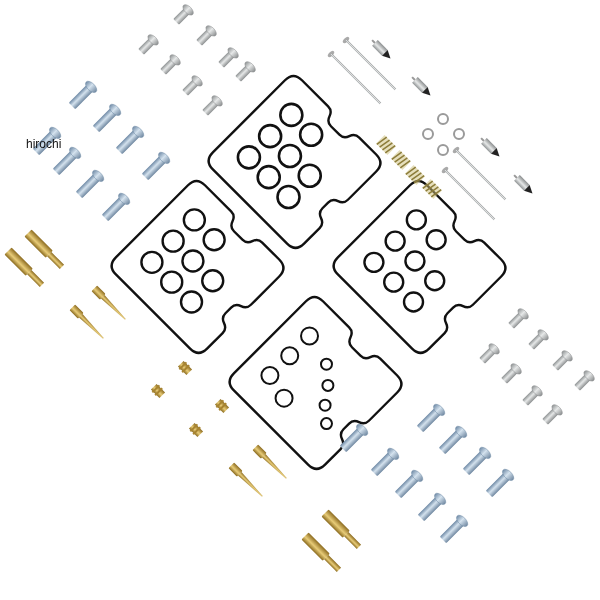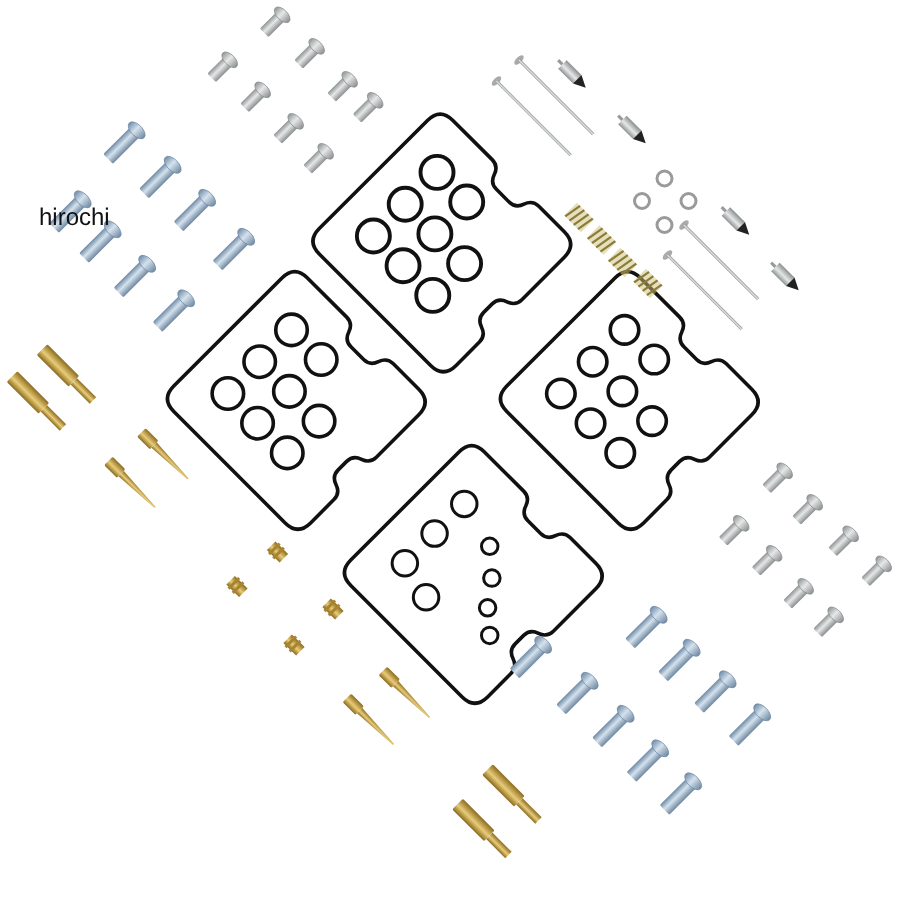--- a/index.html
+++ b/index.html
@@ -1,18 +1,18 @@
 <!DOCTYPE html>
 <html><head>
 <meta charset="utf-8">
 <style>
   html,body{margin:0;padding:0;background:#fff;}
   #stage{position:relative;width:600px;height:600px;overflow:hidden;background:#ffffff;}
   #stage svg{position:absolute;left:0;top:0;}
-  .watermark{position:absolute;left:26px;top:137px;font-family:"Liberation Sans",sans-serif;font-size:16px;color:#111;letter-spacing:0;}
+  .watermark{position:absolute;left:26px;top:137px;font-family:"Liberation Sans",sans-serif;font-size:12px;color:#111;letter-spacing:0;}
 </style>
 </head>
 <body>
 
 <div id="stage">
   <svg width="600" height="600" viewBox="0 0 600 600">
     <defs>
       <linearGradient id="silver" x1="0" y1="0" x2="1" y2="0">
         <stop offset="0" stop-color="#8f9394"></stop>
           <stop offset="0.45" stop-color="#e6e8e8"></stop>

